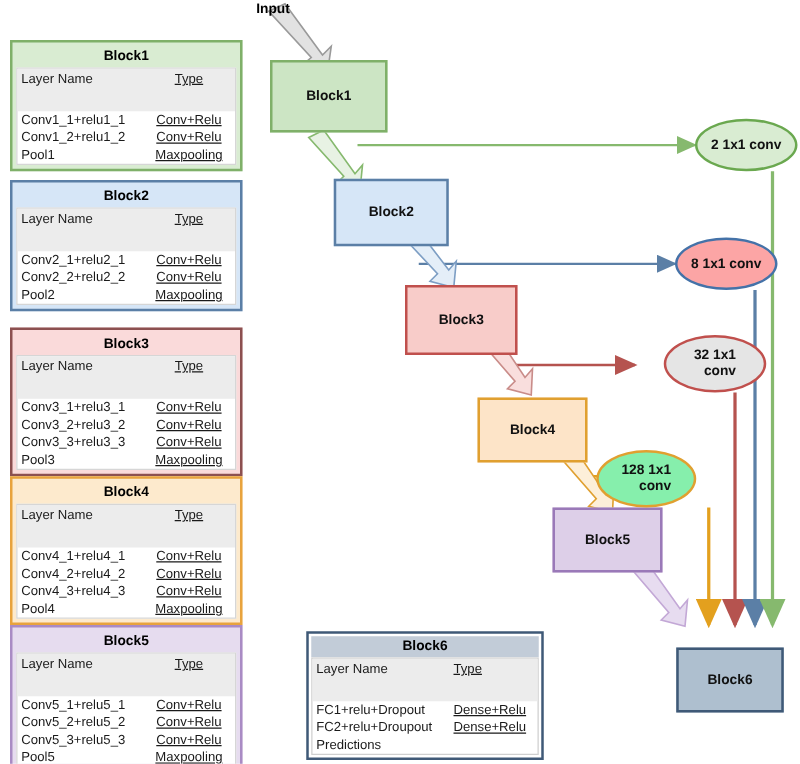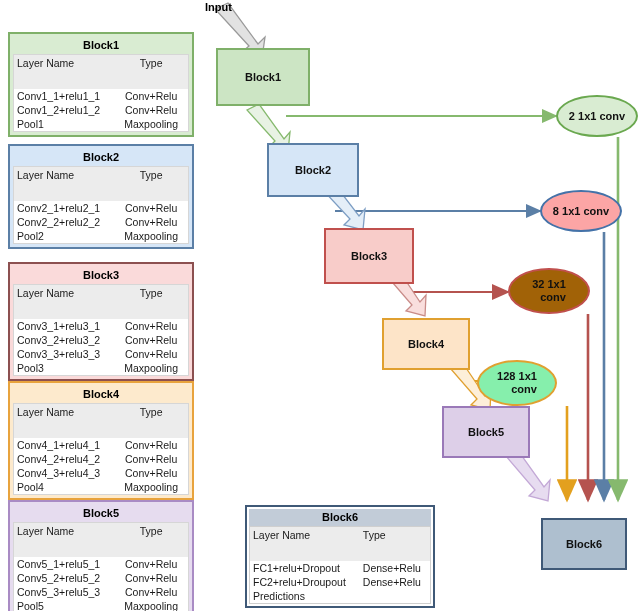--- a/index.html
+++ b/index.html
@@ -33,21 +33,21 @@
   .lt-row { display: flex; align-items: center; }
   .lt-head { background: #ececec; }
   .lt-row > div {
     font-size: 10.5px;
     color: #1a1a1a;
     padding: 1px 2px 1px 3px;
     line-height: 12px;
     white-space: nowrap;
   }
   .lt-c1 { width: 101px; }
-  .lt-c2 { width: 76px; text-align: center; }
+  .lt-c2 { width: 76px; text-align: center; text-decoration: underline; }
   .lt-head .lt-c1, .lt-head .lt-c2 { padding-top: 2px; padding-bottom: 20px; }
 
   
   .node-box {
     position: absolute;
     border-width: 2px;
     border-style: solid;
     display: flex;
     align-items: center;
     justify-content: center;
@@ -322,21 +322,21 @@
   </div>
 
   <div class="node-ellipse" style="left:556px; top:95px; width:82px; height:42px; background:#d9ecd2; border-color:#6aa84f;">
     <span>2 1x1 conv</span>
   </div>
 
   <div class="node-ellipse" style="left:540px; top:190px; width:82px; height:42px; background:#fca5a5; border-color:#4472a8;">
     <span>8 1x1 conv</span>
   </div>
 
-  <div class="node-ellipse" style="left:508px; top:268px; width:82px; height:46px; background:#a16207; border-color:#c0504d;">
+  <div class="node-ellipse" style="left:531px; top:268px; width:82px; height:46px; background:#e5e5e5; border-color:#c0504d;">
     <span>32 1x1
 conv</span>
   </div>
 
   <div class="node-ellipse" style="left:477px; top:360px; width:80px; height:46px; background:#86efac; border-color:#e0a030;">
     <span>128  1x1
 conv</span>
   </div>
 
 </div>

